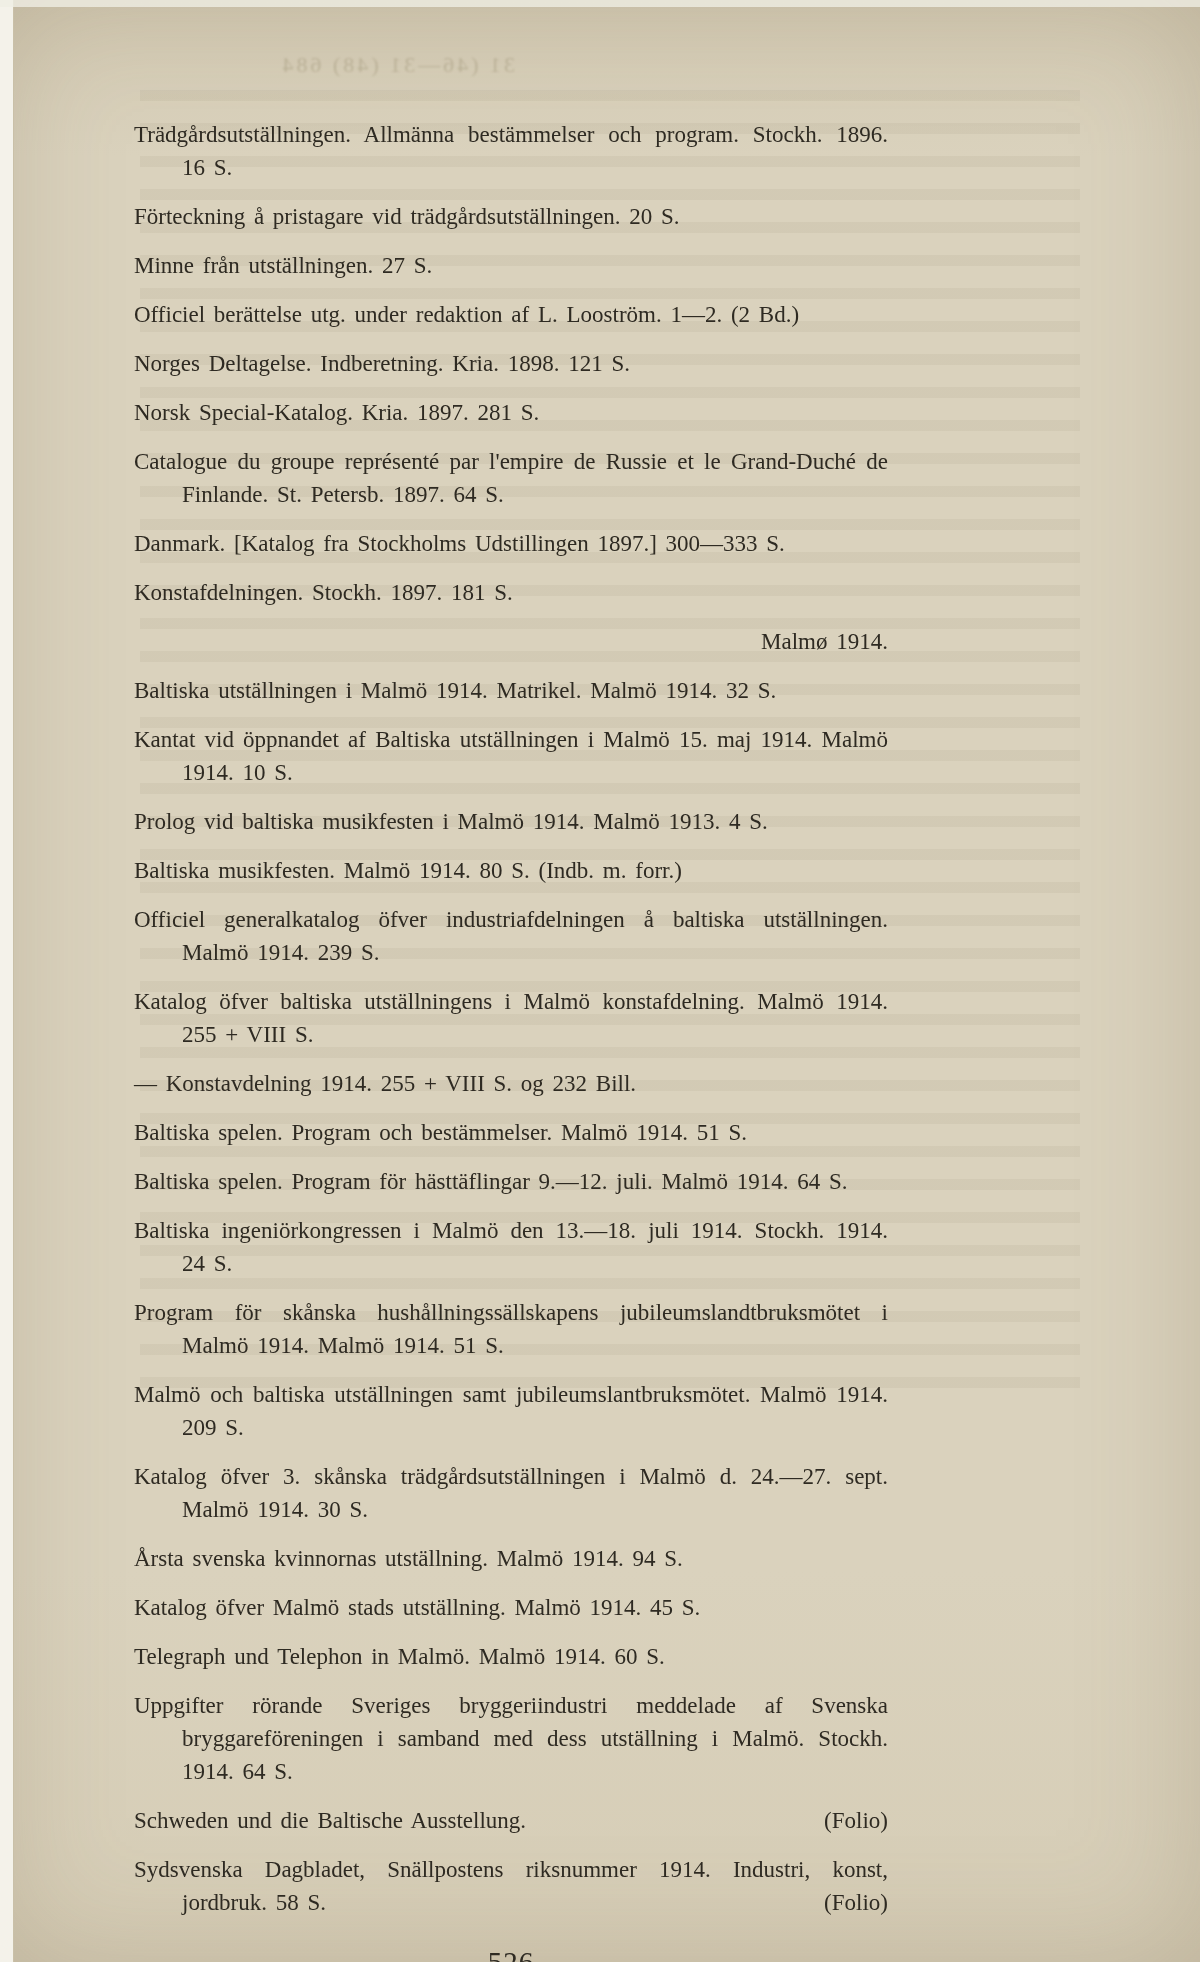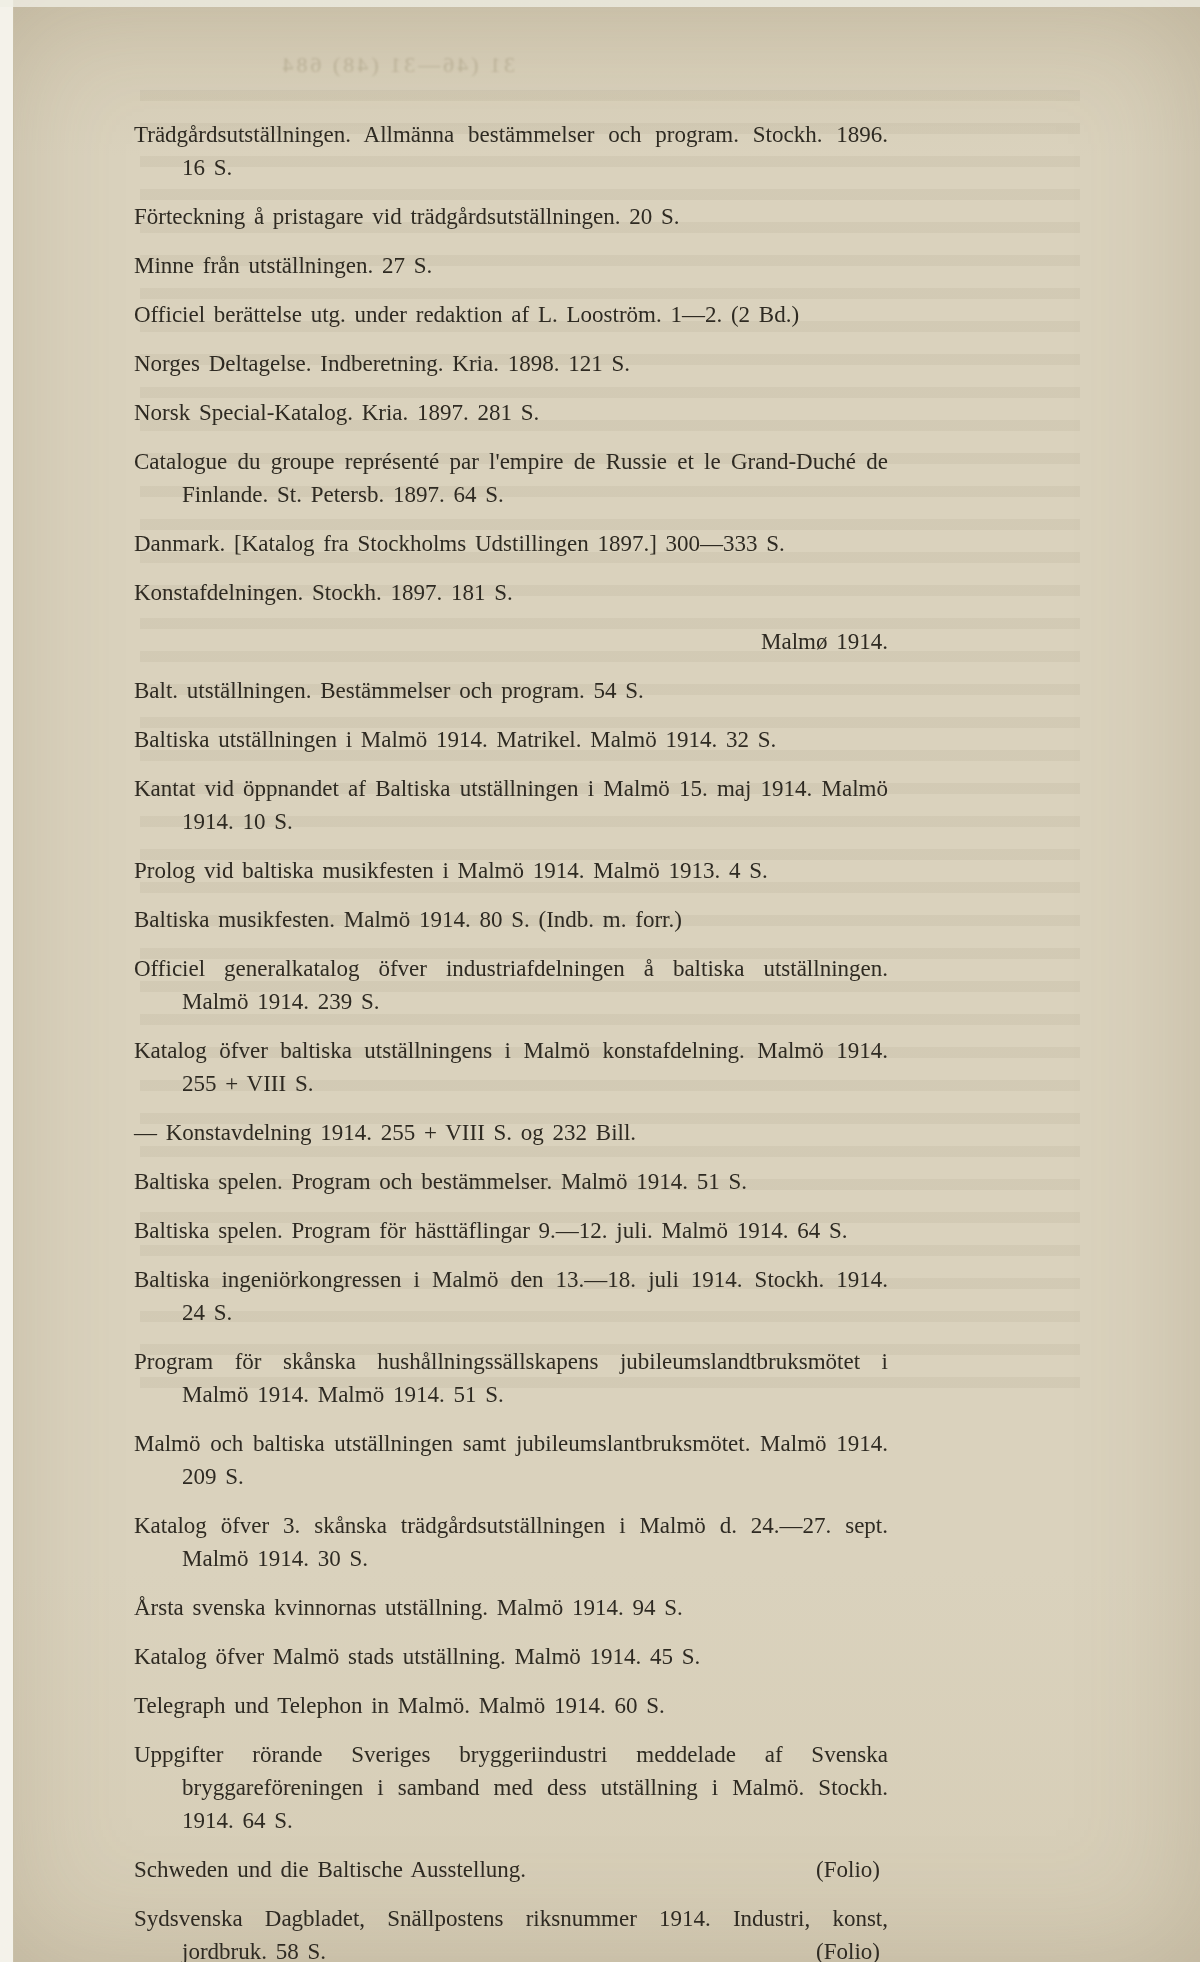--- a/index.html
+++ b/index.html
@@ -43,21 +43,21 @@
   }
   .entry {
     margin:16px;
     padding-left:48px; text-indent:-48px;
     text-align:justify;
   }
   .entry.heading {
     text-align:right; padding-left:0; text-indent:0;
   }
   .entry.has-right { position:relative; }
-  .right-note { position:absolute; right:8px; bottom:0; text-indent:0; }
+  .right-note { position:absolute; right:0; bottom:0; text-indent:0; }
   .page-number {
     margin-top:27px; text-align:center; font-size:29px;
     letter-spacing:1px;
   }
 </style>
 </head>
 <body>
 
 <div class="page">
 
@@ -70,21 +70,20 @@
         <p class="entry"><span>Trädgårdsutställningen. Allmänna bestämmelser och program. Stockh. 1896. 16 S.</span></p>
         <p class="entry"><span>Förteckning å pristagare vid trädgårdsutställningen. 20 S.</span></p>
         <p class="entry"><span>Minne från utställningen. 27 S.</span></p>
         <p class="entry"><span>Officiel berättelse utg. under redaktion af L. Looström. 1—2. (2 Bd.)</span></p>
         <p class="entry"><span>Norges Deltagelse. Indberetning. Kria. 1898. 121 S.</span></p>
         <p class="entry"><span>Norsk Special-Katalog. Kria. 1897. 281 S.</span></p>
         <p class="entry"><span>Catalogue du groupe représenté par l'empire de Russie et le Grand-Duché de Finlande. St. Petersb. 1897. 64 S.</span></p>
         <p class="entry"><span>Danmark. [Katalog fra Stockholms Udstillingen 1897.] 300—333 S.</span></p>
         <p class="entry"><span>Konstafdelningen. Stockh. 1897. 181 S.</span></p>
         <p class="entry heading"><span>Malmø 1914.</span></p>
-        <p class="entry"><span>Balt. utställningen. Bestämmelser och program. 54 S.</span></p>
         <p class="entry"><span>Baltiska utställningen i Malmö 1914. Matrikel. Malmö 1914. 32 S.</span></p>
         <p class="entry"><span>Kantat vid öppnandet af Baltiska utställningen i Malmö 15. maj 1914. Malmö 1914. 10 S.</span></p>
         <p class="entry"><span>Prolog vid baltiska musikfesten i Malmö 1914. Malmö 1913. 4 S.</span></p>
         <p class="entry"><span>Baltiska musikfesten. Malmö 1914. 80 S. (Indb. m. forr.)</span></p>
         <p class="entry"><span>Officiel generalkatalog öfver industriafdelningen å baltiska utställningen. Malmö 1914. 239 S.</span></p>
         <p class="entry"><span>Katalog öfver baltiska utställningens i Malmö konstafdelning. Malmö 1914. 255 + VIII S.</span></p>
         <p class="entry"><span>— Konstavdelning 1914. 255 + VIII S. og 232 Bill.</span></p>
         <p class="entry"><span>Baltiska spelen. Program och bestämmelser. Malmö 1914. 51 S.</span></p>
         <p class="entry"><span>Baltiska spelen. Program för hästtäflingar 9.—12. juli. Malmö 1914. 64 S.</span></p>
         <p class="entry"><span>Baltiska ingeniörkongressen i Malmö den 13.—18. juli 1914. Stockh. 1914. 24 S.</span></p>

